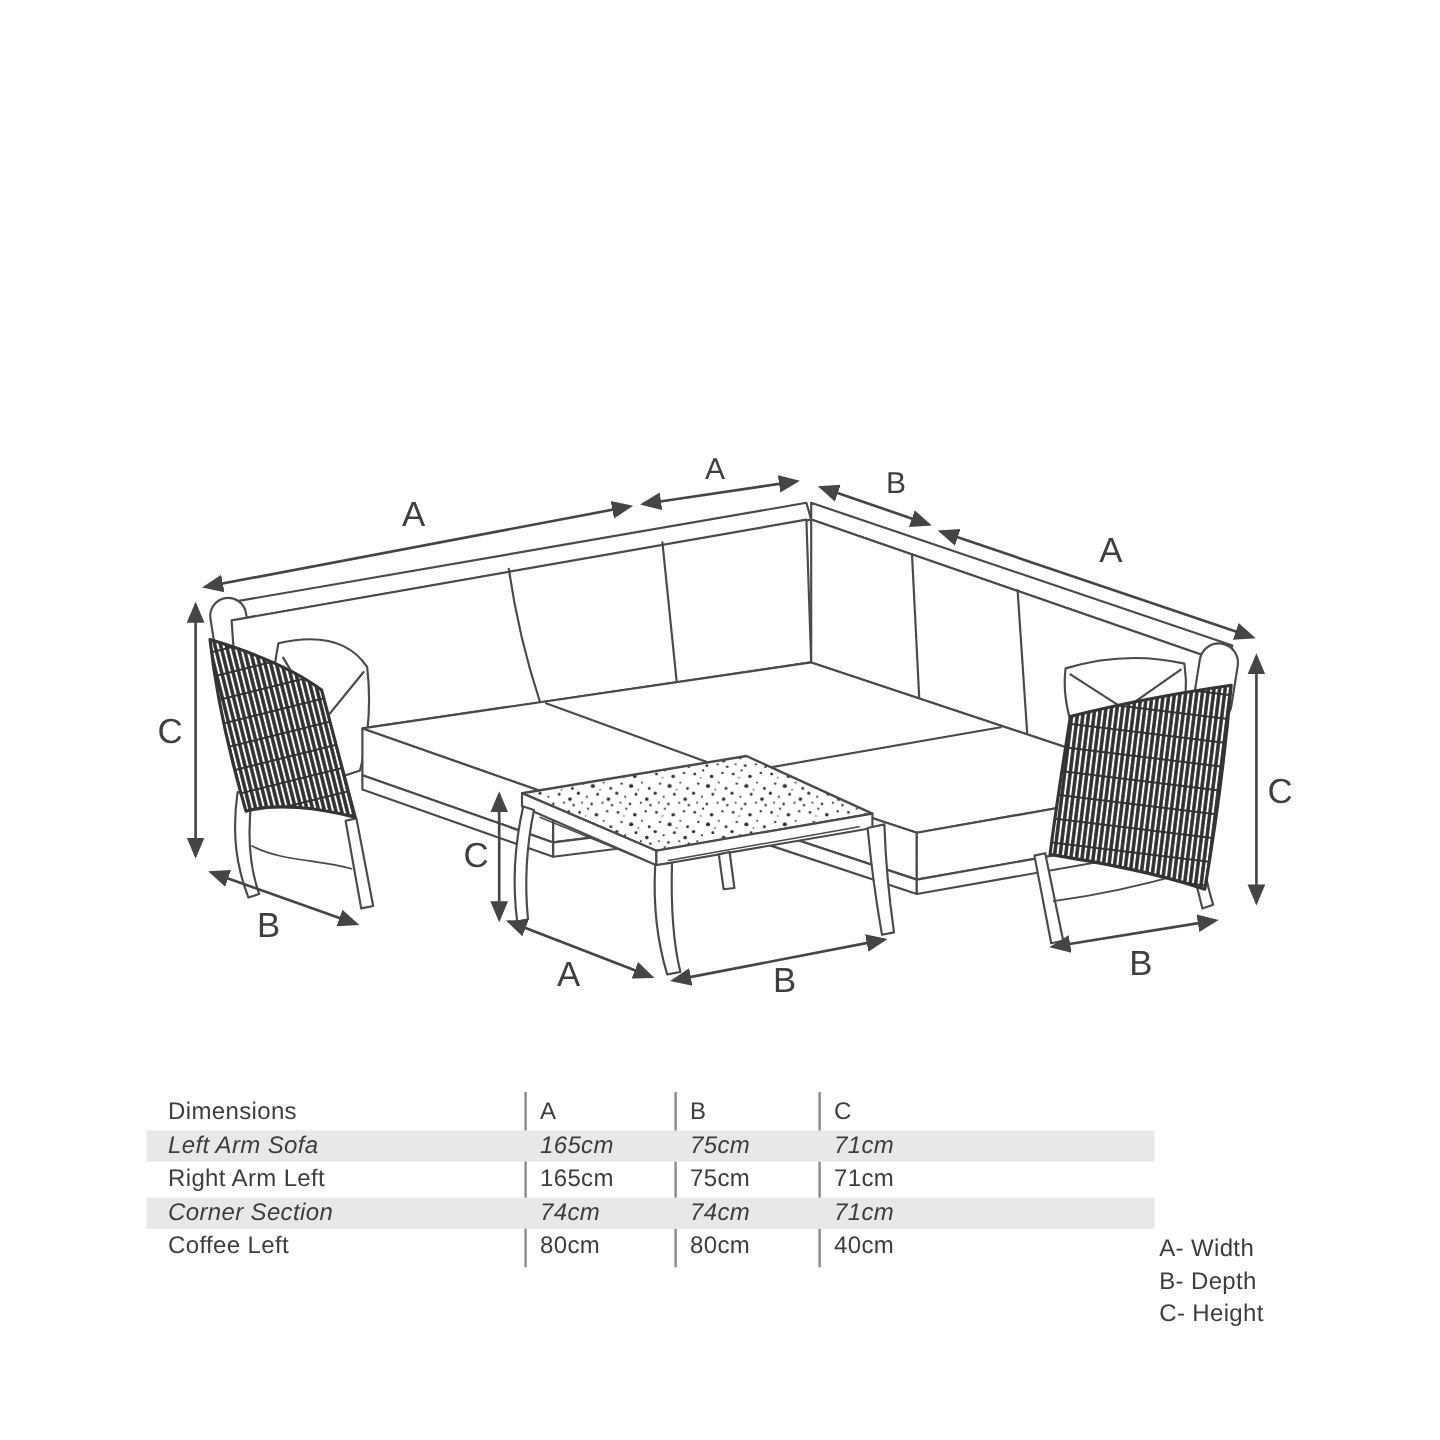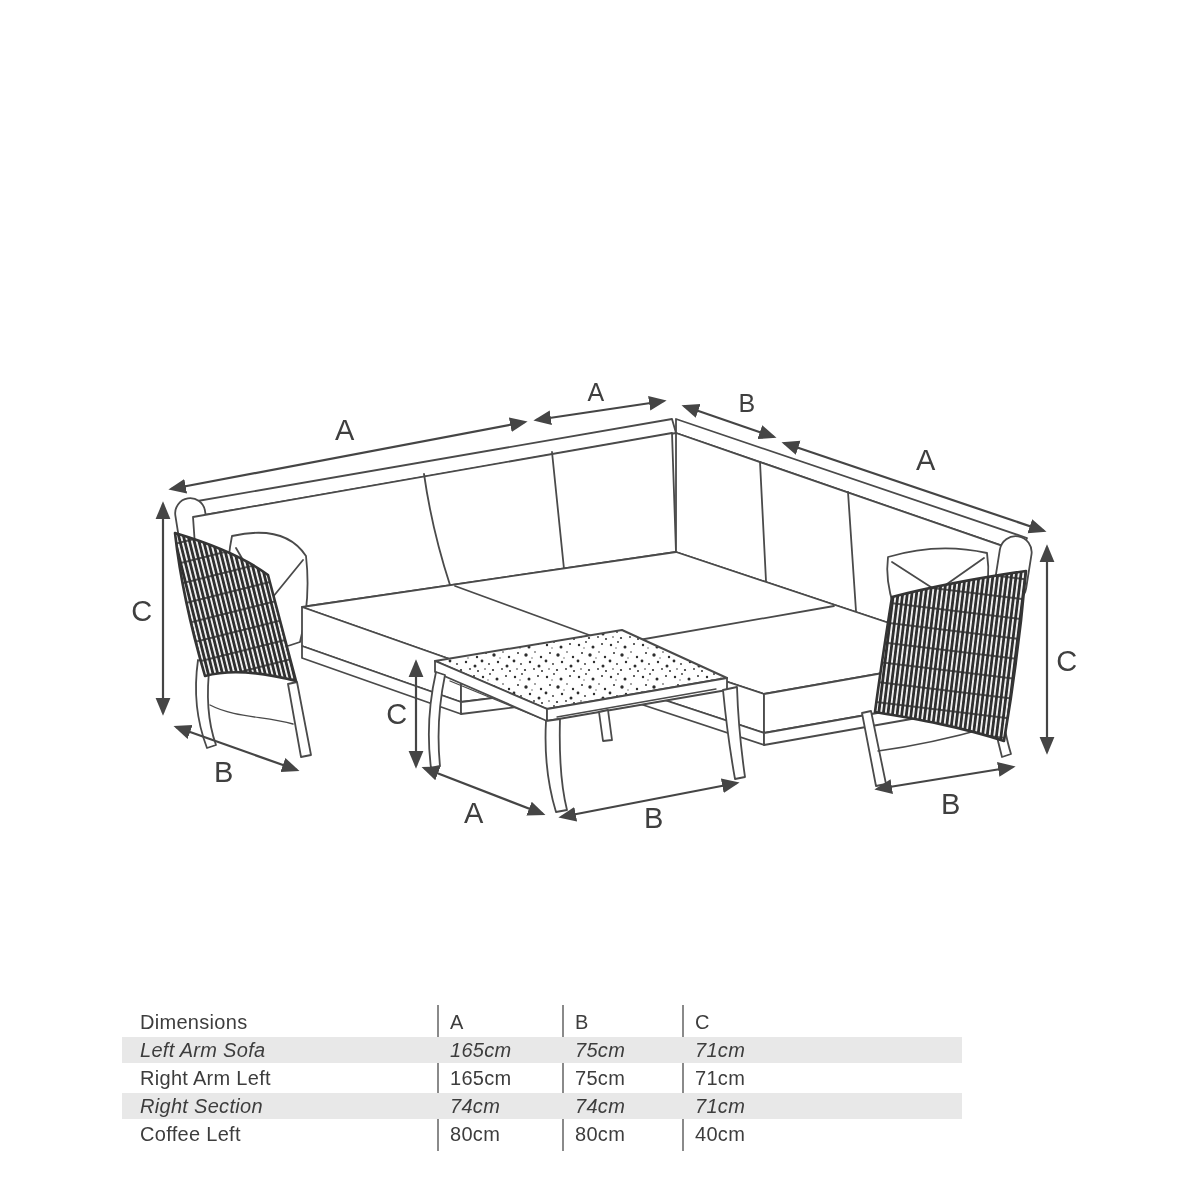--- a/index.html
+++ b/index.html
@@ -21,21 +21,21 @@
     font-weight:400;
     color:#3f3f3f;
     letter-spacing:.5px;
     line-height:1;
     user-select:none;
   }
   .dlabel.small{font-size:25px;}
 
   
   .dim-table{
-    position:absolute;left:122px;top:1008px;width:840px;
+    position:absolute;left:122px;top:913px;width:840px;
     font-size:20px;color:#3d3d3d;
   }
   .trow{position:relative;height:28px;}
   .trow.shaded{
     background:linear-gradient(#e8e8e8,#e8e8e8) center/100% 26px no-repeat;
     font-style:italic;
   }
   .trow span{
     position:absolute;top:50%;transform:translateY(-50%);
     white-space:nowrap;letter-spacing:.3px;
@@ -215,28 +215,33 @@
     </div>
 
     <div class="trow">
       <span class="c-name">Right Arm Left</span>
       <span class="c-a">165cm</span>
       <span class="c-b">75cm</span>
       <span class="c-c">71cm</span>
     </div>
 
     <div class="trow shaded">
-      <span class="c-name">Right Section</span>
+      <span class="c-name">Corner Section</span>
       <span class="c-a">74cm</span>
       <span class="c-b">74cm</span>
       <span class="c-c">71cm</span>
     </div>
 
     <div class="trow">
       <span class="c-name">Coffee Left</span>
       <span class="c-a">80cm</span>
       <span class="c-b">80cm</span>
       <span class="c-c">40cm</span>
     </div>
   </div>
 
+  <div class="legend">
+    <div>A- Width</div>
+    <div>B- Depth</div>
+    <div>C- Height</div>
+  </div>
 
 </div>
 
 </body></html>

